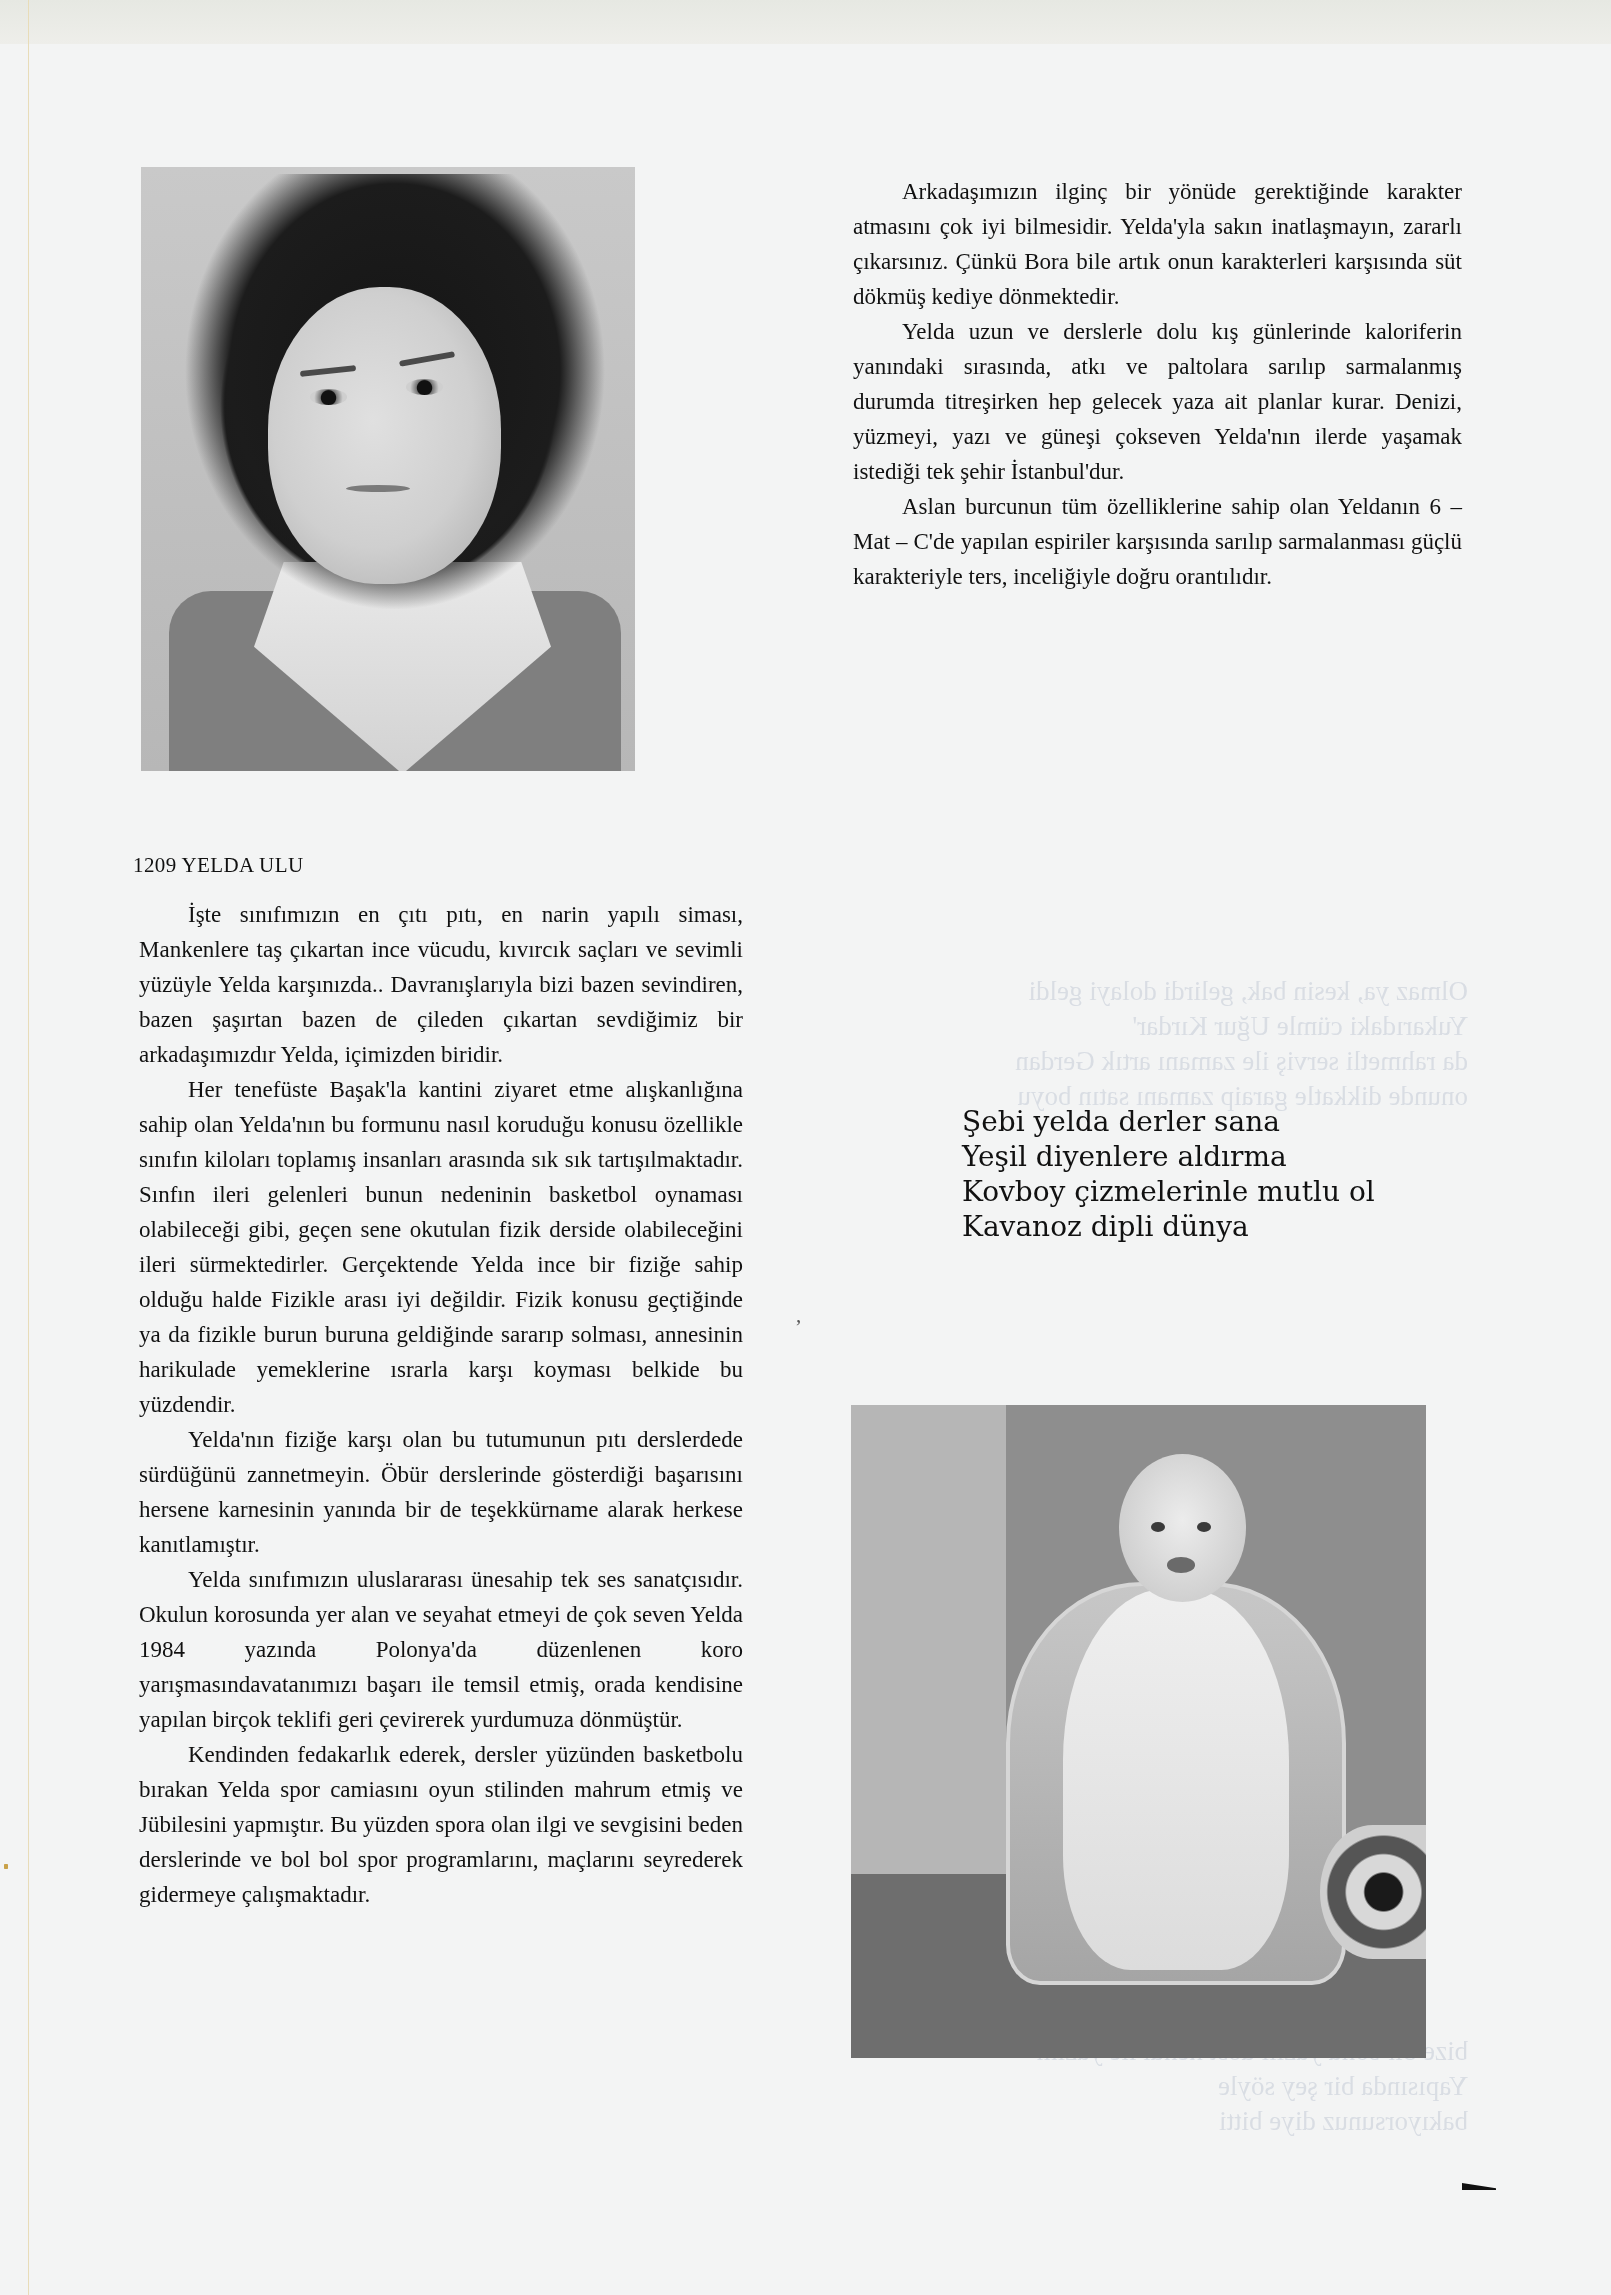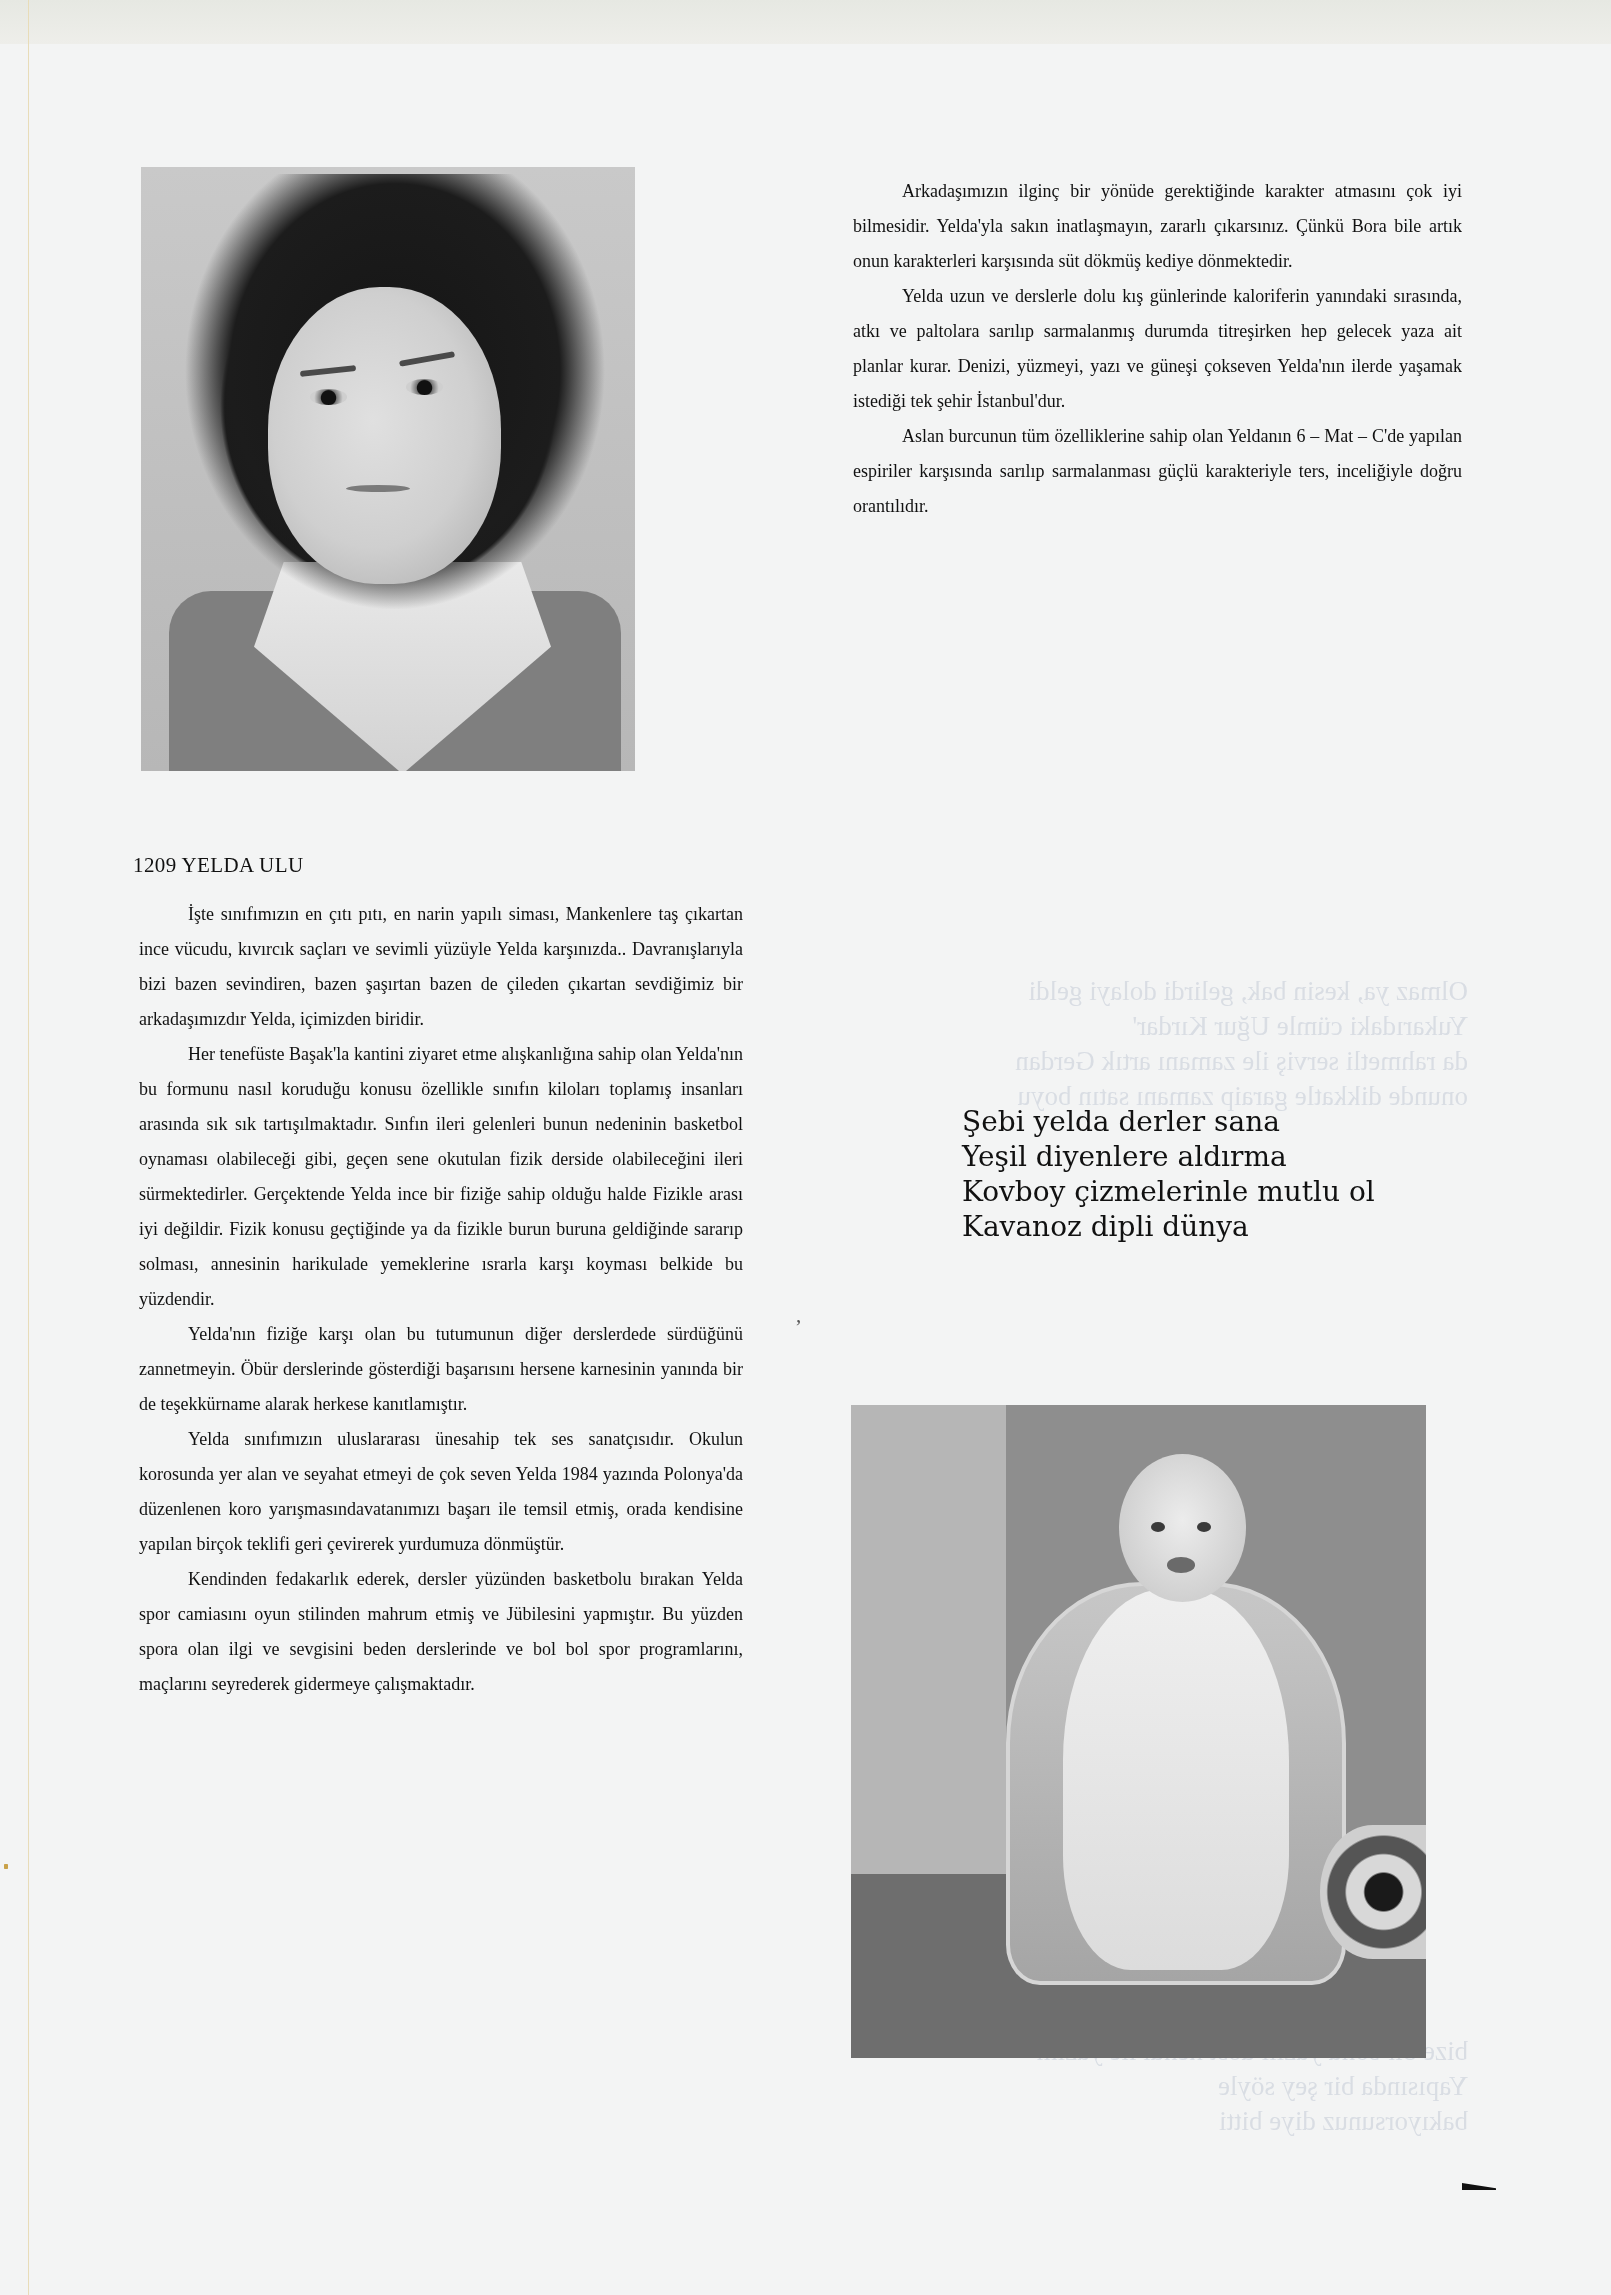--- a/index.html
+++ b/index.html
@@ -117,21 +117,21 @@
     border-radius: 50% 0 0 50%;
     background: radial-gradient(circle at 60% 50%, #1a1a1a 0 20%, #d8d8d8 22% 40%, #555 42% 60%, #cfcfcf 62%);
   }
 
   
   .heading {
     position: absolute; left: 133px; top: 825px;
     font-size: 21px; letter-spacing: 0.4px; margin-top: 28px;
   }
   .col {
-    position: absolute; font-size: 18px; line-height: 35px;
+    position: absolute; font-size: 23px; line-height: 35px;
     text-align: justify;
   }
   .col p { margin: 0; text-indent: 49px; }
   .col-left { left: 139px; top: 897px; width: 604px; font-family: Liberation Serif, serif; }
   .col-right { left: 853px; top: 174px; width: 609px; }
   .col-right p.closing { margin-top: 1.4px; }
   .poem {
     position: absolute; left: 962px; top: 1104px;
     font-family: "DejaVu Serif", serif; font-size: 28px; line-height: 35px;
   }
@@ -168,21 +168,21 @@
   <div class="portrait-eye l"></div>
   <div class="portrait-eye r"></div>
   <div class="portrait-mouth"></div>
 </div>
 
 <div class="heading">1209 YELDA ULU</div>
 
 <div class="col col-left">
   <p>İşte sınıfımızın en çıtı pıtı, en narin yapılı siması, Mankenlere taş çıkartan ince vücudu, kıvırcık saçları ve sevimli yüzüyle Yelda karşınızda.. Davranışlarıyla bizi bazen sevindiren, bazen şaşırtan bazen de çileden çıkartan sevdiğimiz bir arkadaşımızdır Yelda, içimizden biridir.</p>
   <p>Her tenefüste Başak'la kantini ziyaret etme alışkanlığına sahip olan Yelda'nın bu formunu nasıl koruduğu konusu özellikle sınıfın kiloları toplamış insanları arasında sık sık tartışılmaktadır. Sınfın ileri gelenleri bunun nedeninin basketbol oynaması olabileceği gibi, geçen sene okutulan fizik derside olabileceğini ileri sürmektedirler. Gerçektende Yelda ince bir fiziğe sahip olduğu halde Fizikle arası iyi değildir. Fizik konusu geçtiğinde ya da fizikle burun buruna geldiğinde sararıp solması, annesinin harikulade yemeklerine ısrarla karşı koyması belkide bu yüzdendir.</p>
-  <p>Yelda'nın fiziğe karşı olan bu tutumunun diğer derslerdede sürdüğünü zannetmeyin. Öbür derslerinde gösterdiği başarısını hersene karnesinin yanında bir de teşekkürname alarak herkese kanıtlamıştır.</p>
+  <p>Yelda'nın fiziğe karşı olan bu tutumunun pıtı derslerdede sürdüğünü zannetmeyin. Öbür derslerinde gösterdiği başarısını hersene karnesinin yanında bir de teşekkürname alarak herkese kanıtlamıştır.</p>
   <p>Yelda sınıfımızın uluslararası ünesahip tek ses sanatçısıdır. Okulun korosunda yer alan ve seyahat etmeyi de çok seven Yelda 1984 yazında Polonya'da düzenlenen koro yarışmasındavatanımızı başarı ile temsil etmiş, orada kendisine yapılan birçok teklifi geri çevirerek yurdumuza dönmüştür.</p>
   <p>Kendinden fedakarlık ederek, dersler yüzünden basketbolu bırakan Yelda spor camiasını oyun stilinden mahrum etmiş ve Jübilesini yapmıştır. Bu yüzden spora olan ilgi ve sevgisini beden derslerinde ve bol bol spor programlarını, maçlarını seyrederek gidermeye çalışmaktadır.</p>
 </div>
 
 <div class="col col-right">
   <p>Arkadaşımızın ilginç bir yönüde gerektiğinde karakter atmasını çok iyi bilmesidir. Yelda'yla sakın inatlaşmayın, zararlı çıkarsınız. Çünkü Bora bile artık onun karakterleri karşısında süt dökmüş kediye dönmektedir.</p>
   <p>Yelda uzun ve derslerle dolu kış günlerinde kaloriferin yanındaki sırasında, atkı ve paltolara sarılıp sarmalanmış durumda titreşirken hep gelecek yaza ait planlar kurar. Denizi, yüzmeyi, yazı ve güneşi çokseven Yelda'nın ilerde yaşamak istediği tek şehir İstanbul'dur.</p>
   <p>Aslan burcunun tüm özelliklerine sahip olan Yeldanın 6 – Mat – C'de yapılan espiriler karşısında sarılıp sarmalanması güçlü karakteriyle ters, inceliğiyle doğru orantılıdır.</p>
 </div>
 

